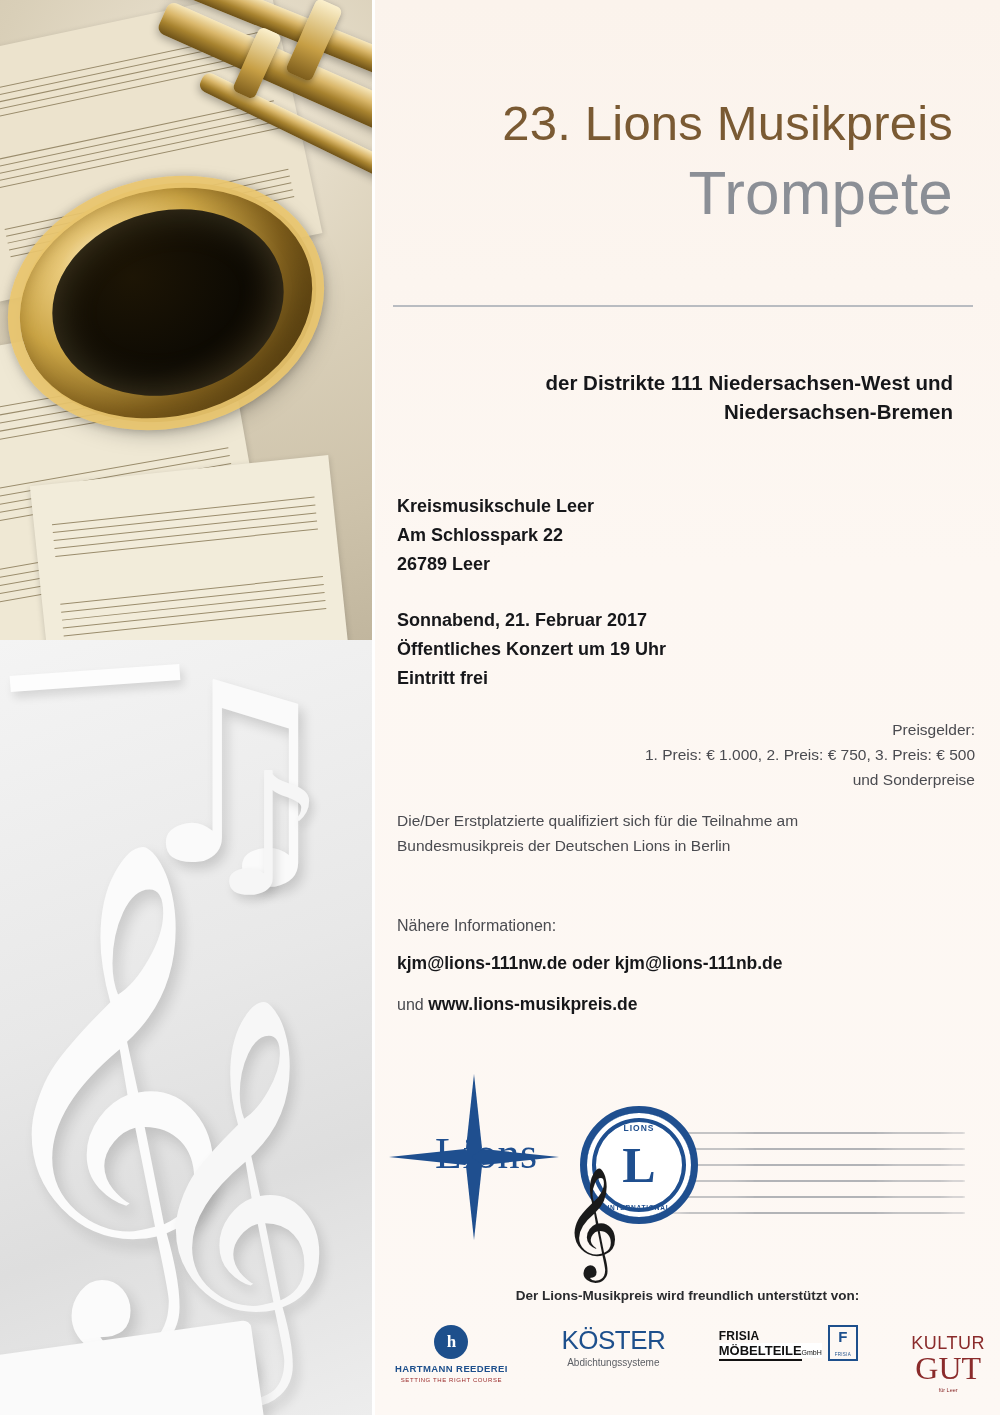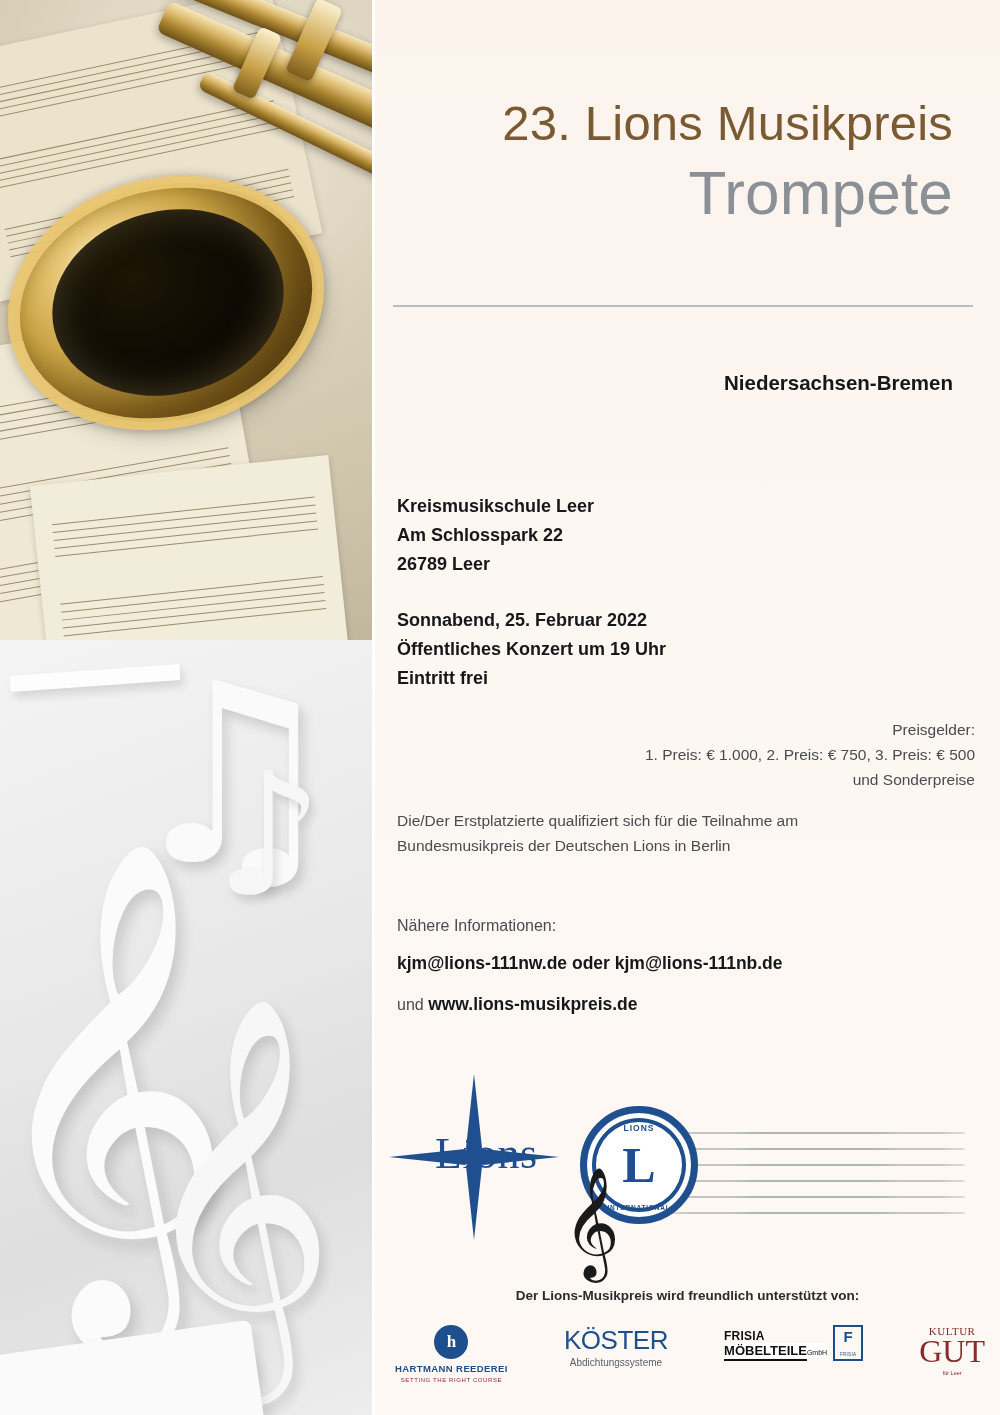--- a/index.html
+++ b/index.html
@@ -280,21 +280,21 @@
   .sp3 .n2 u { text-decoration:none; border-bottom:2px solid #111; padding-bottom:1px;}
   .sp3 .gmbh { font-size:7px; font-weight:normal;}
   .sp3 .box {
     width:30px;height:36px;border:2px solid #1d4f8c;display:flex;flex-direction:column;
     align-items:center;justify-content:space-between;padding:2px 0;
   }
   .sp3 .box .f { font-size:15px;font-weight:bold;color:#1d4f8c;line-height:1;}
   .sp3 .box .l { font-size:4.5px;color:#1d4f8c;letter-spacing:.3px;}
 
   .sp4 .kultur {
-    font-size:11px; color:#8a2b2b; font-family:Liberation Serif, serif; letter-spacing:.5px;
+    font-size:18px; color:#8a2b2b; font-family:Liberation Sans, sans-serif; letter-spacing:.5px;margin-top:8px;
   }
   .sp4 .gut {
     font-size:32px; color:#8a2b2b; font-family:"Liberation Serif", serif; margin-top:-4px;
   }
   .sp4 .small { font-size:5.5px; color:#8a2b2b; }
 </style>
 </head>
 <body>
 
 <div class="poster">
@@ -390,31 +390,32 @@
   <div class="right-col">
 
     <div class="title-wrap">
       <div class="title-main">23. Lions Musikpreis</div>
       <div class="title-sub">Trompete</div>
     </div>
 
     <div class="rule"></div>
 
     <div class="block districts">
+      <div>der Distrikte 111 Niedersachsen-West und</div>
       <div>Niedersachsen-Bremen</div>
     </div>
 
     <div class="block venue">
       <div>Kreismusikschule Leer</div>
       <div>Am Schlosspark 22</div>
       <div>26789 Leer</div>
     </div>
 
     <div class="block when">
-      <div>Sonnabend, 25. Februar 2022</div>
+      <div>Sonnabend, 21. Februar 2017</div>
       <div>Öffentliches Konzert um 19 Uhr</div>
       <div>Eintritt frei</div>
     </div>
 
     <div class="block prizes">
       <div>Preisgelder:</div>
       <div>1. Preis: € 1.000, 2. Preis: € 750, 3. Preis: € 500</div>
       <div>und Sonderpreise</div>
     </div>
 

